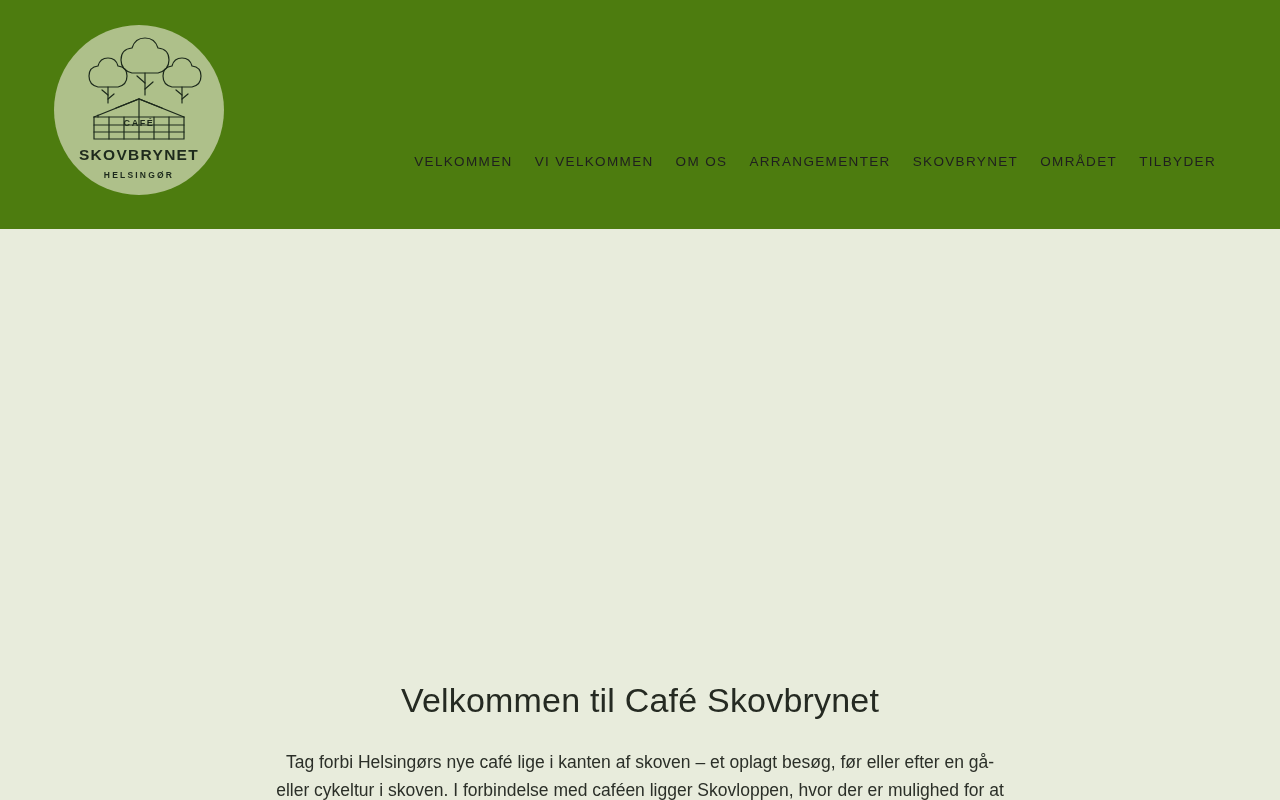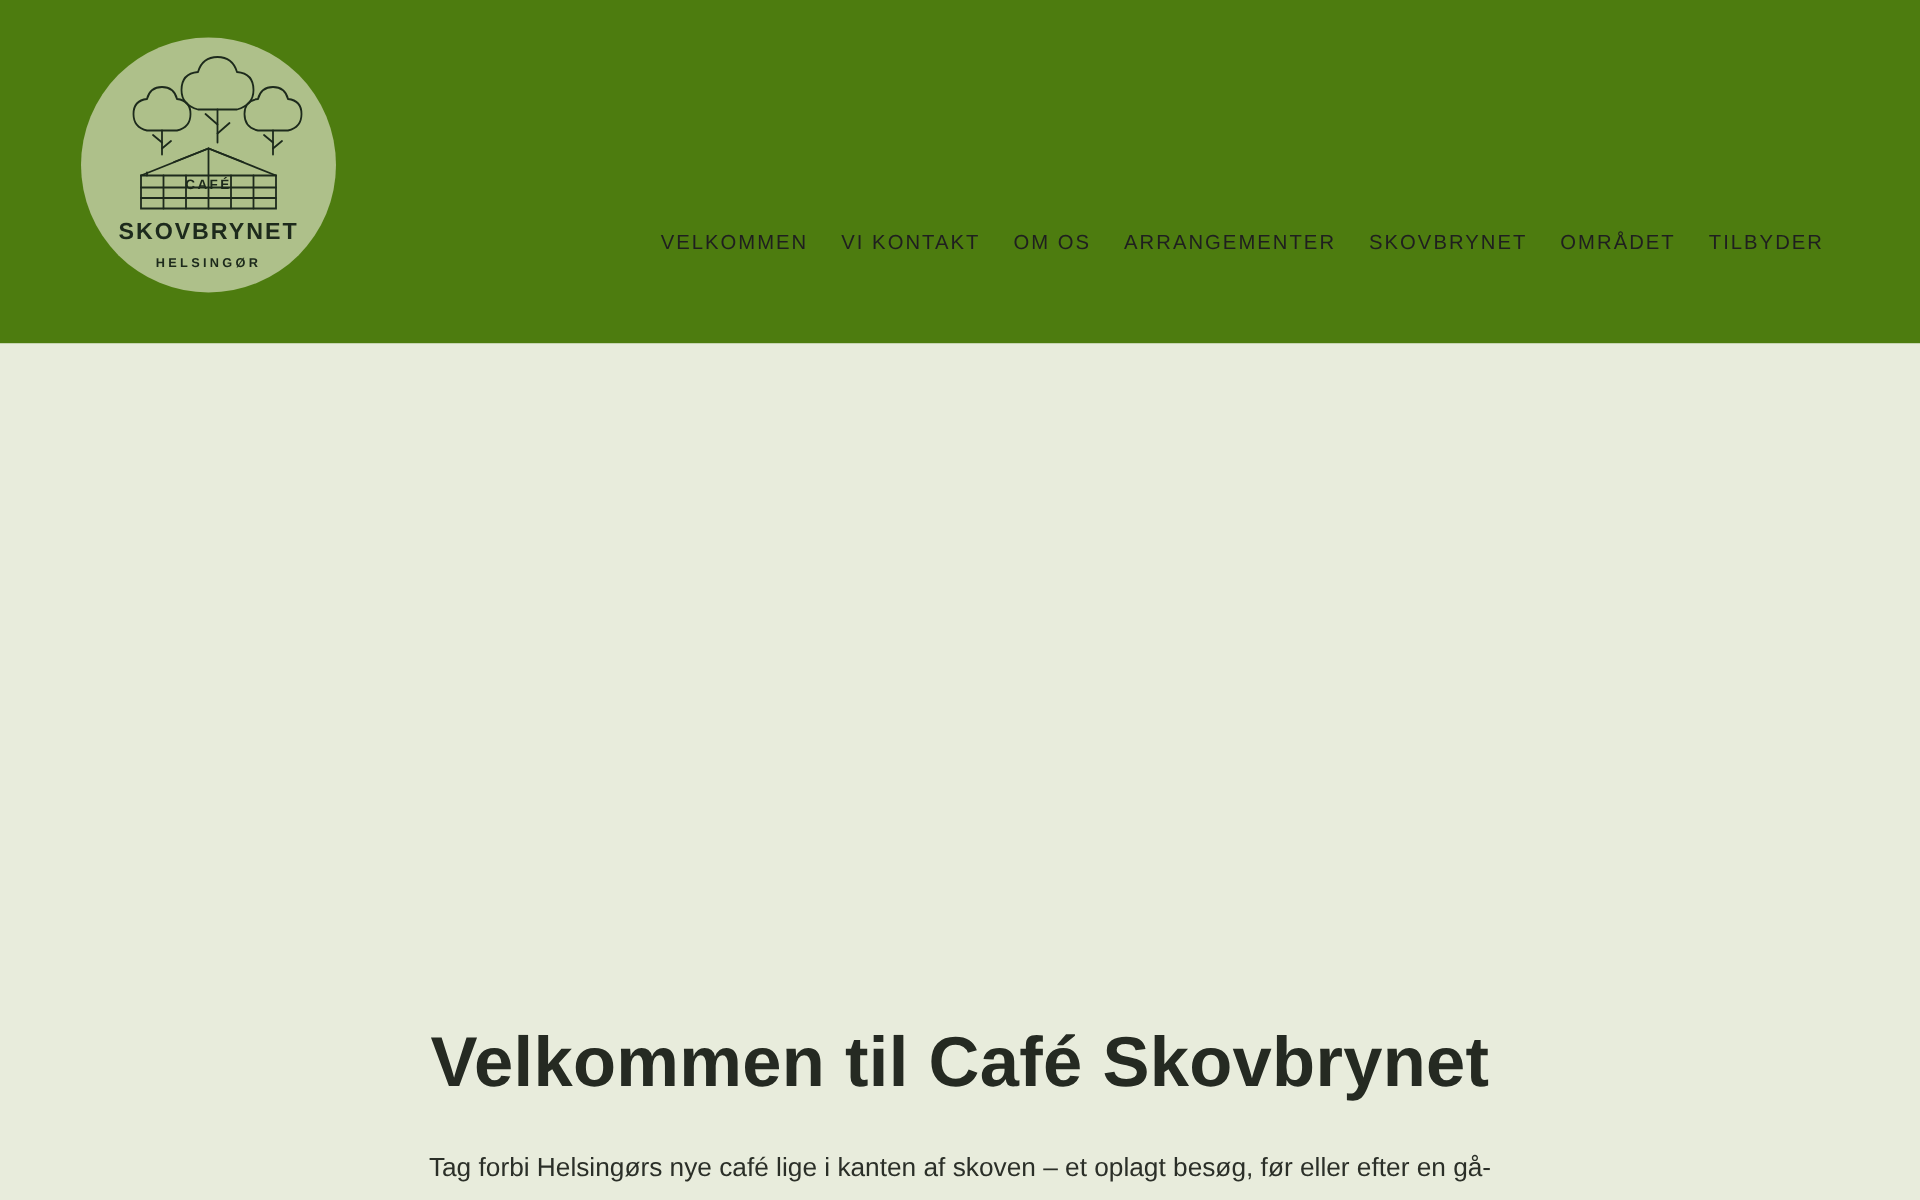--- a/index.html
+++ b/index.html
@@ -113,22 +113,22 @@
   .hero-inner {
     position: absolute;
     left: 0;
     right: 0;
     top: 0;
     padding-top: 450px;
     text-align: center;
   }
 
   .hero-title {
-    font-size: 47px;
-    font-weight: 700;
+    font-size: 34px;
+    font-weight: 400;
     color: #252a22;
     letter-spacing: 0.2px;
     line-height: 1.25;
   }
 
   .hero-body {
     margin: 26px auto 0;
     width: 730px;
     font-size: 17.5px;
     line-height: 1.65;
@@ -169,21 +169,21 @@
         <div class="logo-text">
           <span class="l1">CAFÉ</span>
           <span class="l2">SKOVBRYNET</span>
           <span class="l3">HELSINGØR</span>
         </div>
       </div>
     </div>
 
     <nav class="main-nav">
       <a class="nav-item">VELKOMMEN</a>
-      <a class="nav-item">VI KONTAKT</a>
+      <a class="nav-item">VI VELKOMMEN</a>
       <a class="nav-item">OM OS</a>
       <a class="nav-item">ARRANGEMENTER</a>
       <a class="nav-item">SKOVBRYNET</a>
       <a class="nav-item">OMRÅDET</a>
       <a class="nav-item">TILBYDER</a>
     </nav>
 
   </header>
 
   <section class="hero">

